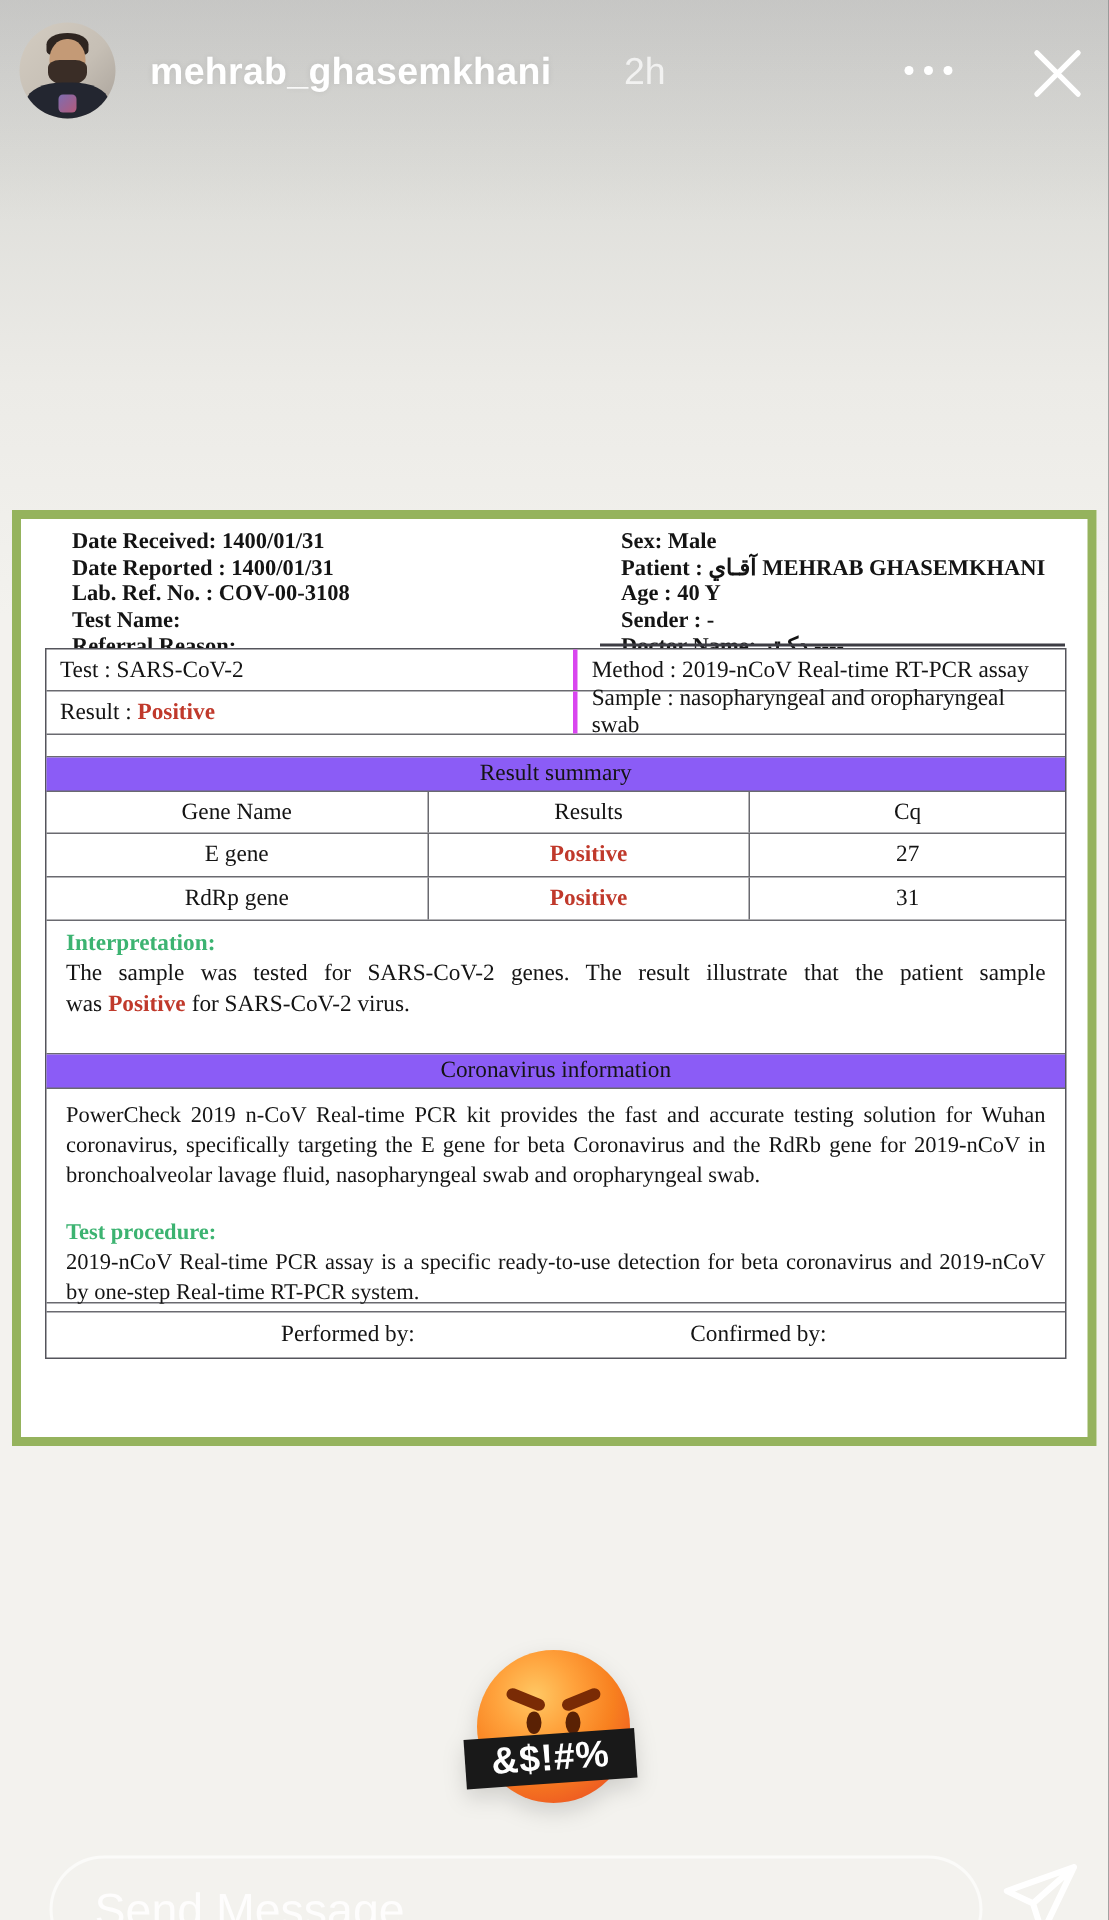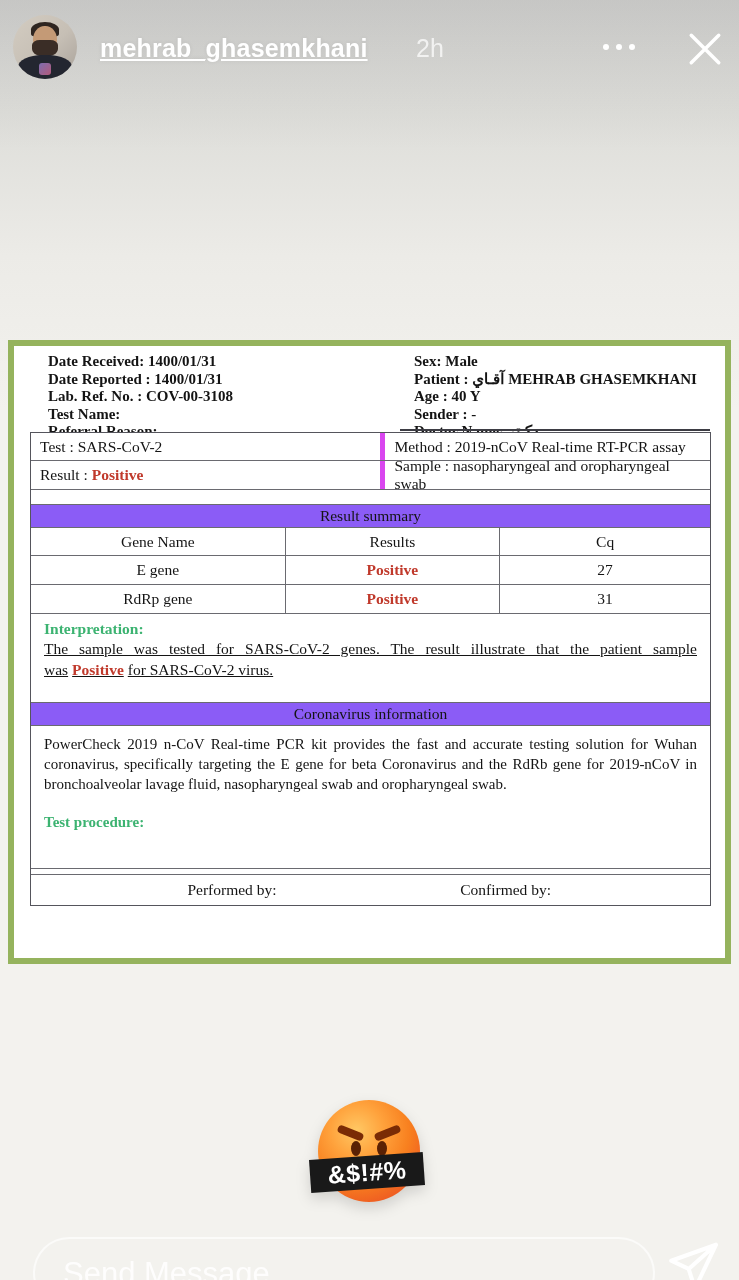--- a/index.html
+++ b/index.html
@@ -12,57 +12,57 @@
   .scrim{position:absolute;top:0;left:0;right:0;height:150px;
     background:linear-gradient(180deg,rgba(70,70,70,0.10),rgba(70,70,70,0));}
   .avatar{position:absolute;left:13px;top:15px;width:64px;height:64px;border-radius:50%;
     overflow:hidden;background:linear-gradient(135deg,#d3ccc1 0%,#c6bfb5 55%,#a8a199 100%);}
   .av-hair{position:absolute;left:18px;top:7px;width:28px;height:15px;border-radius:50% 50% 20% 20%;background:#2e2520;}
   .av-face{position:absolute;left:20px;top:11px;width:24px;height:28px;border-radius:48%;background:#c49a76;}
   .av-beard{position:absolute;left:19px;top:25px;width:26px;height:17px;border-radius:30% 30% 50% 50%;background:#3a2d26;}
   .av-shirt{position:absolute;left:5px;top:40px;width:54px;height:26px;border-radius:45% 45% 0 0;background:#232630;}
   .av-print{position:absolute;left:26px;top:48px;width:12px;height:12px;border-radius:3px;background:linear-gradient(135deg,#7e6db0,#b35a7a);}
   .username{position:absolute;left:100px;top:34px;font-size:25px;font-weight:bold;color:#fff;letter-spacing:0.2px;
-    text-shadow:0 0 4px rgba(0,0,0,0.08);text-decoration:underline;}
+    text-shadow:0 0 4px rgba(0,0,0,0.08);}
   .time{position:absolute;left:416px;top:34px;font-size:25px;color:rgba(255,255,255,0.72);}
   .more{position:absolute;left:603px;top:44px;display:flex;gap:7px;cursor:pointer;}
   .more i{width:6px;height:6px;border-radius:50%;background:#fff;display:block;}
   .close{position:absolute;left:683px;top:27px;width:44px;height:44px;cursor:pointer;}
   .close svg{width:100%;height:100%;}
   
   .doc{position:absolute;left:8px;top:340px;width:723px;height:624px;background:#fff;
     border:6px solid #95b35d;font-family:"Liberation Serif", serif;color:#141414;}
   .meta{position:absolute;top:7px;font-weight:bold;font-size:15px;line-height:17.5px;white-space:nowrap;}
   .meta-left{left:34px;}
   .meta-right{left:400px;}
   .meta-underline{position:absolute;left:386px;top:83px;width:310px;height:2px;background:#3d3d44;}
   .rtable{position:absolute;left:16px;top:86px;width:681px;border:1.5px solid #55555c;background:#fff;
     font-size:15.5px;}
   .r-row{display:flex;align-items:center;border-bottom:1px solid #6a6a70;}
-  .c-left{width:52.2%;height:100%;display:flex;align-items:center;padding:0 9px;border-right:5px solid #d946ef;}
+  .c-left{width:52.2%;height:100%;display:flex;align-items:center;padding:0 9px;border-right:3px solid #d946ef;}
   .c-right{flex:1;height:100%;display:flex;align-items:center;padding:0 9px;}
   .row-test{height:28px;}
   .row-result{height:29px;justify-content:flex-end;}
   .row-spacer{height:15px;}
   .row-purple{height:23px;justify-content:center;background:#8b5cf6;}
   .g1{width:37.5%;height:100%;display:flex;align-items:center;justify-content:center;border-right:1px solid #6a6a70;}
   .g2{width:31.6%;height:100%;display:flex;align-items:center;justify-content:center;border-right:1px solid #6a6a70;}
   .g3{flex:1;height:100%;display:flex;align-items:center;justify-content:center;}
   .row-ghead{height:28px;align-items:center;}
   .row-gene{height:29px;}
   .row-interp{display:block;height:89px;padding:6px 13px;}
   .row-supp{display:block;height:143px;padding:8px 13px;font-size:15px;line-height:20px;}
   .row-gap{height:6px;}
   .row-footer{height:30px;position:relative;border-bottom:none;}
   .footer-label{position:absolute;top:50%;transform:translate(-50%,-50%);font-size:15.5px;}
   .performed{left:29.6%;}
   .confirmed{left:69.9%;}
   .positive{color:#c0392b;font-weight:bold;}
   .green-head{color:#3cb371;font-weight:bold;}
-  .interp-text{line-height:21px;text-align:justify;text-decoration:underline;}
+  .interp-text{line-height:21px;text-align:justify;}
   .interp-text .positive{margin:0 4px;}
   .supp-para{text-align:justify;}
   .proc-head{margin-top:18px;}
   
   .sticker{position:absolute;left:318px;top:1100px;width:102px;height:102px;
     filter:drop-shadow(0 6px 7px rgba(0,0,0,0.14));}
   .emo{position:absolute;inset:0;border-radius:50%;
     background:radial-gradient(circle at 38% 30%, #ffc864 0%, #ffa23c 28%, #f8801f 55%, #ee5b22 80%, #e64c1e 100%);}
   .brow{position:absolute;width:27px;height:8px;border-radius:5px;background:#7a2b05;}
   .brow-l{left:19px;top:29px;transform:rotate(22deg);}
@@ -154,20 +154,21 @@
         <div class="g3">31</div>
       </div>
       <div class="r-row row-interp">
         <div class="green-head">Interpretation:</div>
         <div class="interp-text"><span>The sample was tested for SARS-CoV-2 genes. The result illustrate that the patient sample was</span><span class="positive">Positive</span><span>for SARS-CoV-2 virus.</span></div>
       </div>
       <div class="r-row row-purple">Coronavirus information</div>
       <div class="r-row row-supp">
         <div class="supp-para">PowerCheck 2019 n-CoV Real-time PCR kit provides the fast and accurate testing solution for Wuhan coronavirus, specifically targeting the E gene for beta Coronavirus and the RdRb gene for 2019-nCoV in bronchoalveolar  lavage fluid, nasopharyngeal swab and oropharyngeal swab.</div>
         <div class="green-head proc-head">Test procedure:</div>
+        <div class="supp-para">2019-nCoV Real-time PCR assay is a specific ready-to-use detection for beta coronavirus and 2019-nCoV by one-step Real-time RT-PCR system.</div>
       </div>
       <div class="r-row row-gap"></div>
       <div class="r-row row-footer">
         <span class="footer-label performed">Performed by:</span>
         <span class="footer-label confirmed">Confirmed by:</span>
       </div>
     </div>
   </div>
 
   <div class="sticker">

